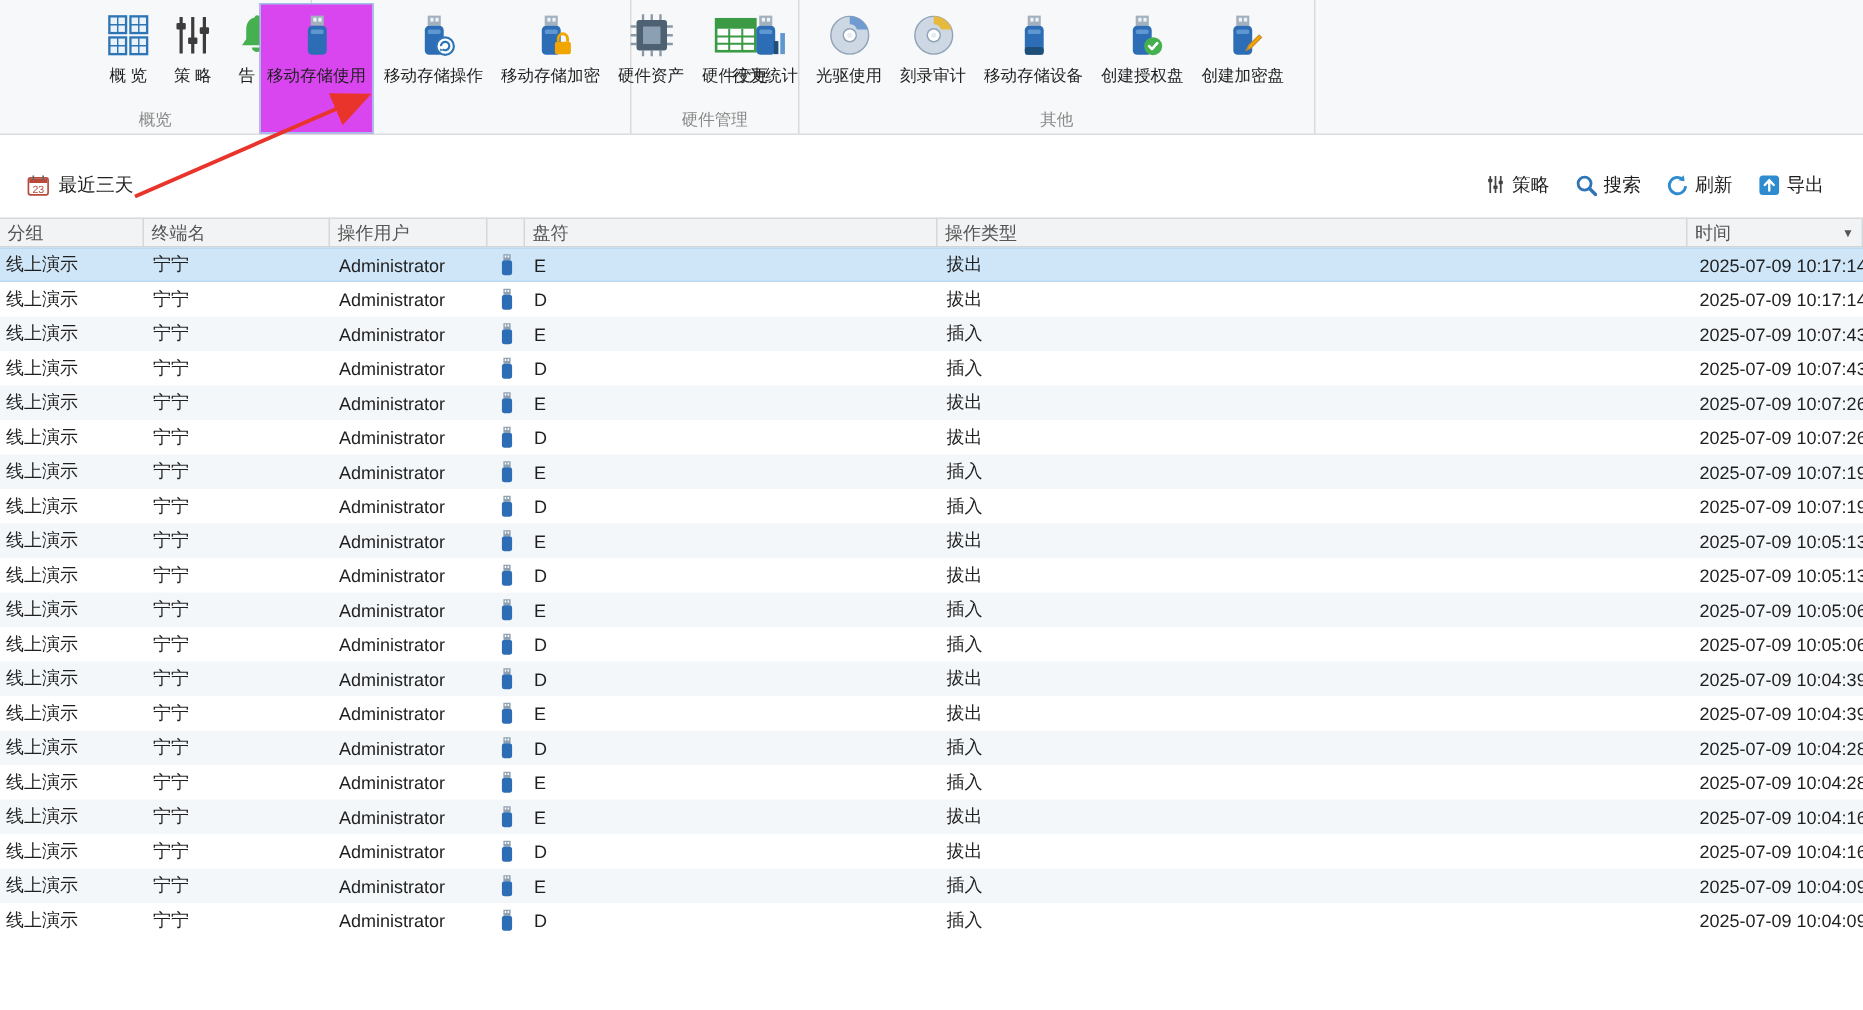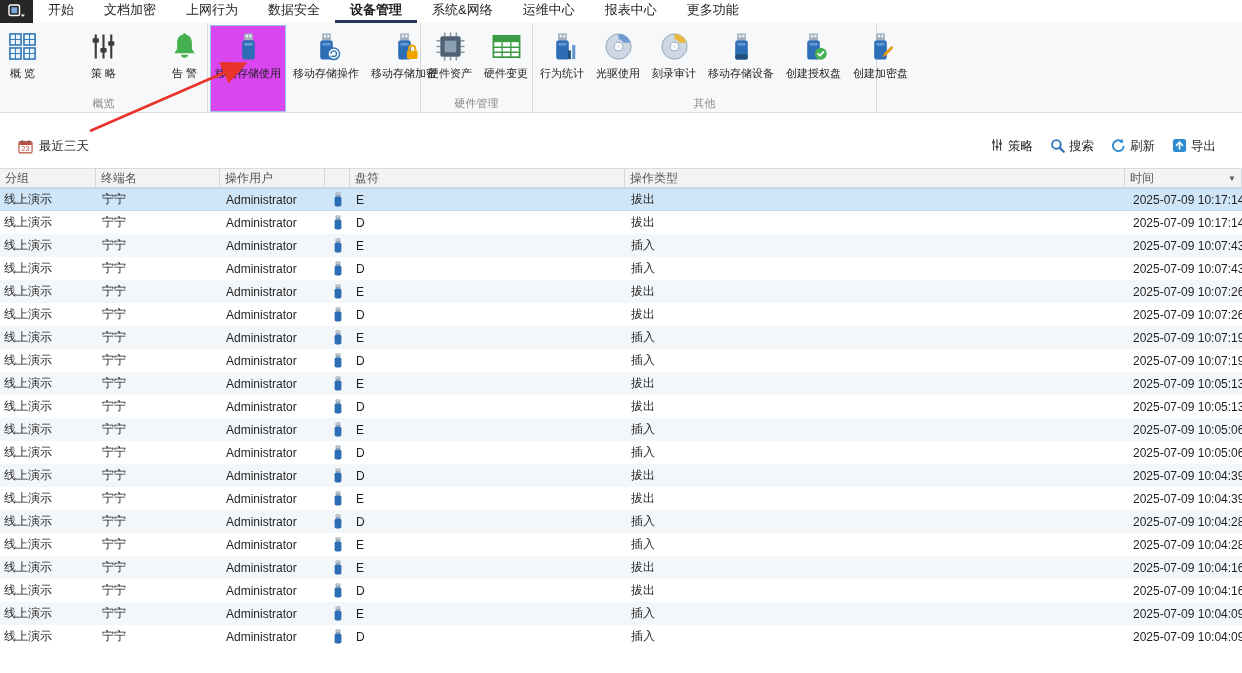--- a/index.html
+++ b/index.html
@@ -14,33 +14,33 @@
   .menu-item { padding:0 15px; font-size:13px; color:#1f1f1f; display:flex; align-items:center; cursor:pointer; border-bottom:3px solid transparent; }
   .menu-item.active { font-weight:bold; border-bottom:3px solid #26375e; }
 
   
   .ribbon { display:flex; height:90px; background:#f7f8f9; border-bottom:1px solid #dcdcdc; }
   .ribbon-group { display:flex; flex-direction:column; border-right:1px solid #d9d9d9; height:100%; }
   .ribbon-group:nth-child(1){ width:208px; }
   .ribbon-group:nth-child(2){ width:213px; }
   .ribbon-group:nth-child(3){ width:112px; }
   .ribbon-group:nth-child(4){ width:344px; }
-  .ribbon-buttons { display:flex; flex:1; align-items:stretch; justify-content:space-between; padding:2px 1px 0; }
+  .ribbon-buttons { display:flex; flex:1; align-items:stretch; justify-content:flex-end; padding:2px 14px 0; }
   .ribbon-btn { display:flex; flex-direction:column; align-items:center; justify-content:flex-start; padding:5px 4px 2px; margin:0 1px; cursor:pointer; border:1px solid transparent; }
   .ribbon-btn.selected { background:#d946ef; border-color:#9cc3e5; }
   .icon { display:inline-flex; align-items:center; justify-content:center; }
   .ribbon-icon svg { width:31px; height:31px; display:block; }
   .ribbon-label { font-size:11px; color:#1f1f1f; white-space:nowrap; margin-top:4px; }
   .group-label { height:16px; line-height:15px; font-size:11px; color:#888; text-align:center; }
 
   
   .filter-bar { display:flex; justify-content:space-between; align-items:center; height:30px; margin-top:18px; padding:0 26px 0 18px; }
   .date-filter { display:flex; align-items:center; gap:6px; font-size:12.5px; color:#1f1f1f; cursor:pointer; }
   .filter-actions { display:flex; gap:17px; }
-  .filter-action { display:flex; align-items:flex-start; gap:4px; font-size:12.5px; color:#1f1f1f; cursor:pointer; }
+  .filter-action { display:flex; align-items:center; gap:4px; font-size:12.5px; color:#1f1f1f; cursor:pointer; }
 
   
   .table { margin-top:7px; }
   .thead { display:flex; height:20px; background:#f2f3f4; border-top:1px solid #dadada; border-bottom:1px solid #d5d5d5; }
   .th { display:flex; align-items:center; padding:0 5px; font-size:12px; color:#555; border-right:1px solid #d5d8da; overflow:hidden; cursor:pointer; }
   .th .sort { margin-left:auto; color:#555; font-size:8px; cursor:pointer; }
   .tr { display:flex; height:23px; align-items:stretch; }
   .tr:nth-child(odd) { background:#f4f7fa; }
   .tr.selected { background:#cfe6f8; border-top:1px solid #bcd9f0; border-bottom:1px solid #bcd9f0; }
   .td { padding:0 6px; font-size:12px; color:#1f1f1f; white-space:nowrap; overflow:hidden; display:flex; align-items:center; }
@@ -49,42 +49,20 @@
   .td-time { padding-left:8px; }
 
   
   .annotation { position:absolute; left:0; top:0; pointer-events:none; }
 </style>
 </head>
 <body>
 
 <div class="app">
 
-  <div class="menubar">
-    <div class="app-button">
-      <span class="icon">
-        <svg width="18" height="15" viewBox="0 0 18 15">
-            <rect x="1" y="1" width="10.5" height="10.5" rx="1.5" fill="none" stroke="#fff" stroke-width="1.4"></rect>
-            <rect x="3.3" y="3.3" width="5.9" height="5.9" fill="#7aa7d9"></rect>
-            <path d="M12.6 10.5h4.4l-2.2 2.6z" fill="#fff"></path>
-          </svg>
-      </span>
-    </div>
-    <div class="menu-tabs">
-        <div class="menu-item">开始</div>
-        <div class="menu-item">文档加密</div>
-        <div class="menu-item">上网行为</div>
-        <div class="menu-item">数据安全</div>
-        <div class="menu-item active">设备管理</div>
-        <div class="menu-item">系统&amp;网络</div>
-        <div class="menu-item">运维中心</div>
-        <div class="menu-item">报表中心</div>
-        <div class="menu-item">更多功能</div>
-      </div>
-  </div>
 
   <div class="ribbon">
       <div class="ribbon-group">
         <div class="ribbon-buttons">
           <div class="ribbon-btn">
             <span class="icon ribbon-icon">
               <svg viewBox="0 0 32 32">
                 <g fill="#eaf2fa" stroke="#2e75b6" stroke-width="1.6">
                   <rect x="3" y="3" width="11.5" height="11.5"></rect>
                   <rect x="17.5" y="3" width="11.5" height="11.5"></rect>

